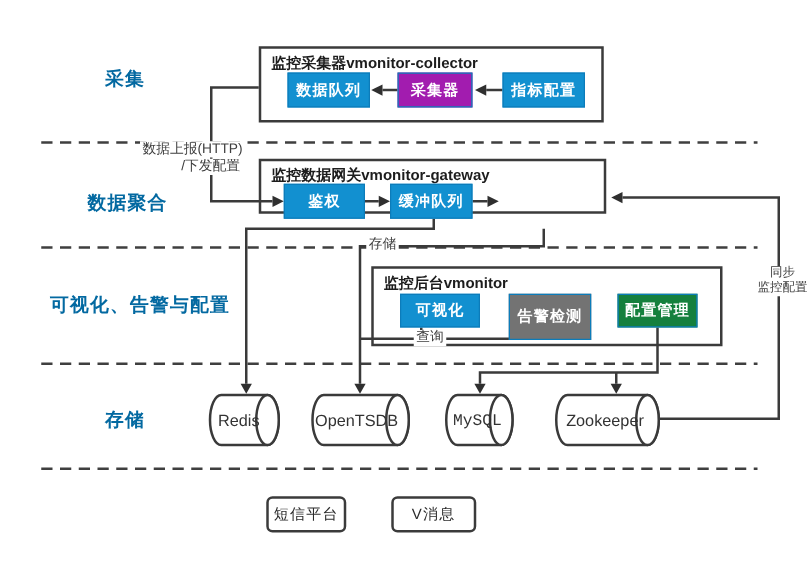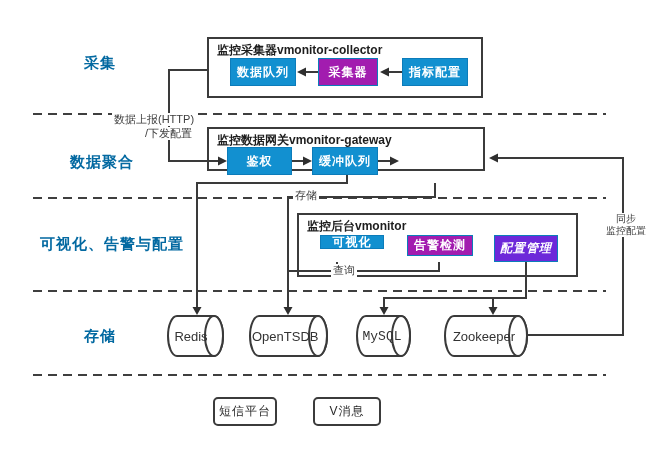--- a/index.html
+++ b/index.html
@@ -131,23 +131,23 @@
 
   <div class="outer-box" style="left:207px;top:127px;width:278px;height:44px;">
     <div class="box-title">监控数据网关vmonitor-gateway</div>
   </div>
   <div class="module" style="left: 312px; top: 147px; width: 66px; height: 28px; background: rgb(18, 144, 208);">缓冲队列</div>
   <div class="module" style="left: 227px; top: 147px; width: 65px; height: 28px; background: rgb(18, 144, 208);">鉴权</div>
 
   <div class="outer-box" style="left:297px;top:213px;width:281px;height:64px;">
     <div class="box-title">监控后台vmonitor</div>
   </div>
-  <div class="module" style="left: 320px; top: 235px; width: 64px; height: 14px; background: rgb(18, 144, 208);">可视化</div>
-  <div class="module" style="left: 407px; top: 235px; width: 66px; height: 21px; background: #a21caf;">告警检测</div>
-  <div class="module" style="left: 494px; top: 235px; width: 64px; height: 27px; background: #6d28d9; font-style: italic;">配置管理</div>
+  <div class="module" style="left: 320px; top: 235px; width: 64px; height: 27px; background: rgb(18, 144, 208);">可视化</div>
+  <div class="module" style="left: 407px; top: 235px; width: 66px; height: 37px; background: #737373;">告警检测</div>
+  <div class="module" style="left: 494px; top: 235px; width: 64px; height: 27px; background: #15803d;">配置管理</div>
 
   <div class="cyl-label" style="left:168px;top:329px;width:46px;">Redis</div>
   <div class="cyl-label" style="left:252px;top:329px;width:64px;">OpenTSDB</div>
   <div class="cyl-label" style="left:359px;top:329px;width:46px;font-family:Liberation Mono, monospace;">MySQL</div>
   <div class="cyl-label" style="left:448px;top:329px;width:72px;">Zookeeper</div>
 
   <div class="ext-box" style="left:213px;top:397px;width:64px;height:29px;">短信平台</div>
   <div class="ext-box" style="left:313px;top:397px;width:68px;height:29px;">V消息</div>
 
   <div class="wire-label" style="left:112px;top:113px;">数据上报(HTTP)</div>

